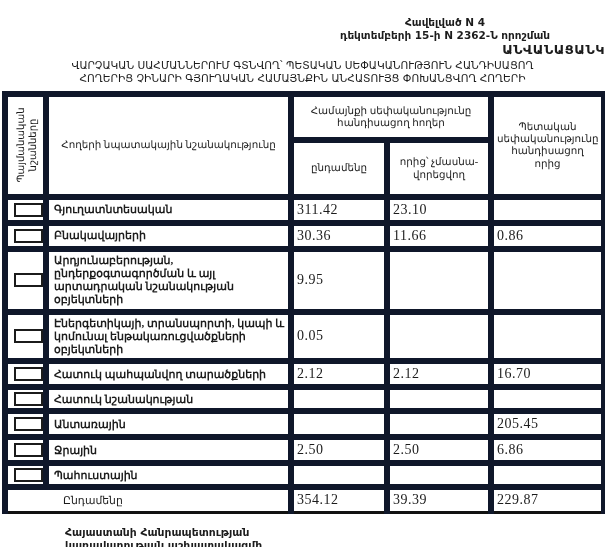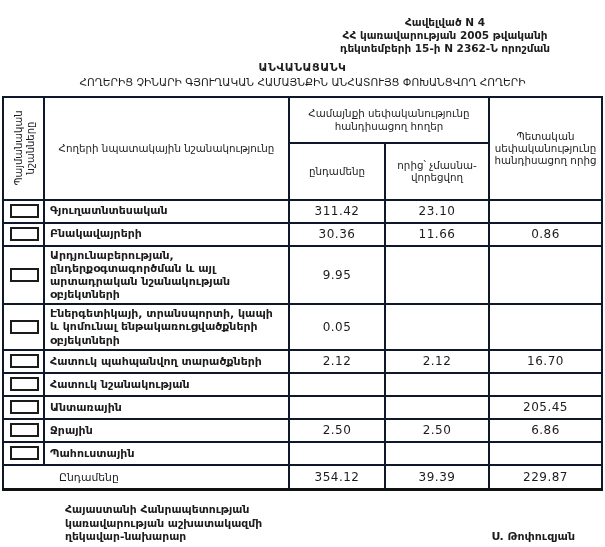--- a/index.html
+++ b/index.html
@@ -13,43 +13,43 @@
   }
   .appendix {
     margin: 16px 10px 0 auto;
     width: 300px;
     text-align: center;
     font-size: 10.5px;
     font-weight: bold;
     line-height: 1.22;
   }
   .doc-title {
-    text-align: center;
-    font-size: 11px;
+    text-align: right;
+    font-size: 13px;
     font-weight: bold;
-    margin-top: 7px;
     letter-spacing: 0.5px;
   }
   .doc-subtitle {
     text-align: center;
     font-size: 10.6px;
     line-height: 1.24;
     margin-top: 2px;
   }
   table.land-table {
     border-collapse: collapse;
     margin: 6px 3px 0 2px;
     width: 599px;
     table-layout: fixed;
   }
   .land-table th, .land-table td {
-    border: 2px solid #0f172a;
+    border: 6px solid #0f172a;
     font-weight: normal;
     vertical-align: middle;
     padding: 2px 3px;
+    font-family: Liberation Serif, serif;
   }
   .col-sym   { width: 41px; }
   .col-name  { width: 245px; }
   .col-tot   { width: 96px; }
   .col-priv  { width: 104px; }
   .col-state { width: 113px; }
   th.hdr { font-size: 10.3px; line-height: 1.2; text-align: center; }
   th.hdr-community { height: 46px; }
   th.hdr-sub { height: 56px; }
   .vcell { position: relative; height: 103px; padding: 0; }
@@ -59,21 +59,21 @@
     transform: translate(-50%, -50%) rotate(-90deg);
     text-align: center;
     font-size: 10px; line-height: 1.15;
     white-space: normal;
   }
   td.c-label {
     font-size: 11px; font-weight: bold;
     line-height: 1.2; text-align: left; padding-left: 5px;
   }
   td.c-num {
-    font-size: 12px; text-align: center;
+    font-size: 14px; text-align: left;
     letter-spacing: 0.5px;
   }
   td.c-sym { text-align: left; padding-left: 6px; height: 23px; }
   .legend-box {
     width: 29px; height: 14px;
     border: 2px solid #1b1b1b;
     background: #fff;
   }
   tr.total-row td { border-bottom: 3px solid #111; }
   td.c-total-label {
@@ -91,27 +91,27 @@
   .footer-sign {
     font-size: 11px; font-weight: bold;
     padding-bottom: 1px;
   }
 </style>
 </head>
 <body>
 
 <div class="appendix">
   <div>Հավելված N 4</div>
-  <div>ՀՀ կառավարության 2005 թվականի</div>
   <div>դեկտեմբերի 15-ի N 2362-Ն որոշման</div>
 </div>
 
 <div class="doc-title">ԱՆՎԱՆԱՑԱՆԿ</div>
 
 <div class="doc-subtitle">
+  <div>ՎԱՐՉԱԿԱՆ ՍԱՀՄԱՆՆԵՐՈՒՄ ԳՏՆՎՈՂ՝ ՊԵՏԱԿԱՆ ՍԵՓԱԿԱՆՈՒԹՅՈՒՆ ՀԱՆԴԻՍԱՑՈՂ</div>
   <div>ՀՈՂԵՐԻՑ ՉԻՆԱՐԻ ԳՅՈՒՂԱԿԱՆ ՀԱՄԱՅՆՔԻՆ ԱՆՀԱՏՈՒՅՑ ՓՈԽԱՆՑՎՈՂ ՀՈՂԵՐԻ</div>
 </div>
 
 <table class="land-table">
   <colgroup>
     <col class="col-sym">
       <col class="col-name">
       <col class="col-tot">
       <col class="col-priv">
       <col class="col-state">

